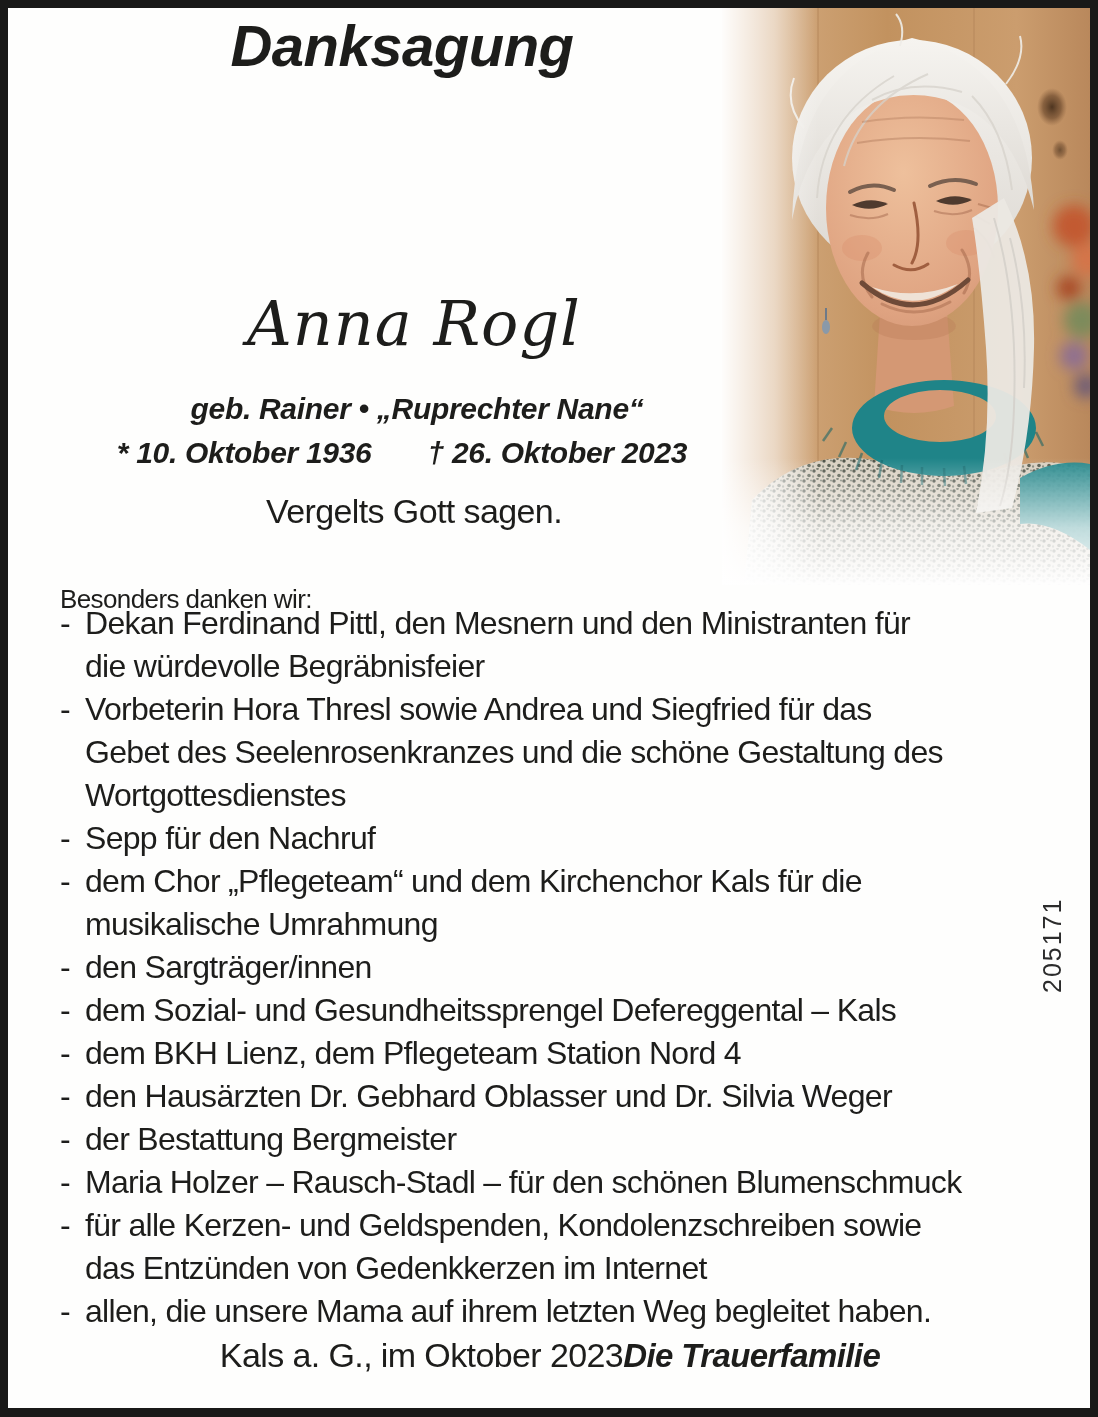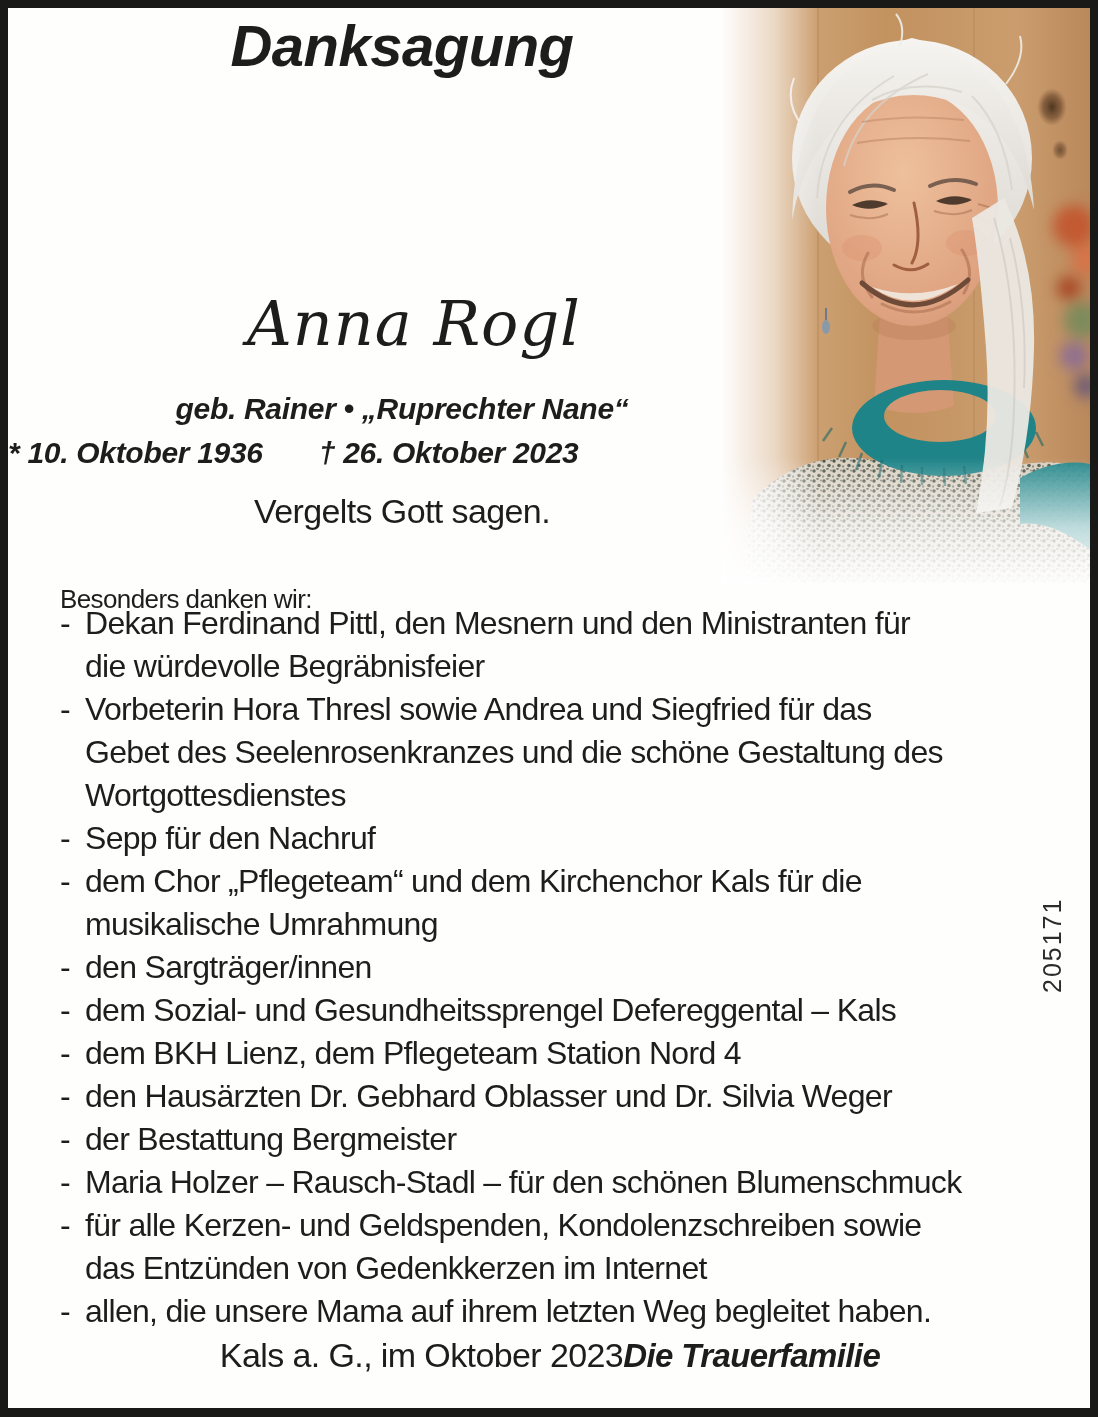--- a/index.html
+++ b/index.html
@@ -37,31 +37,32 @@
     text-align:center;
     font-family:"DejaVu Serif", serif;
     font-style:italic; font-size:62px; line-height:100px;
     letter-spacing:1px;
   }
   .subtitle {
     position:absolute; left:8px; top:392px; width:788px;
     text-align:center;
     font-size:30px; font-weight:bold; font-style:italic;
     letter-spacing:-0.3px;
+    padding-left:15px;
   }
   .dates {
     position:absolute; left:8px; top:436px; width:788px;
-    display:flex; gap:56px;
+    display:flex; justify-content:center; gap:56px;
     font-size:30px; font-weight:bold; font-style:italic;
     letter-spacing:-0.3px;
   }
   .vergelts {
     position:absolute; left:8px; top:492px; width:788px;
     text-align:center;
-    font-size:34px; letter-spacing:-0.6px;
+    font-size:34px; letter-spacing:-0.6px;padding-left:12px;
   }
   .list-heading {
     position:absolute; left:60px; top:584px;
     font-size:26px; letter-spacing:-0.6px;text-align:right;
   }
   .thanks-list {
     position:absolute; left:60px; top:602px; width:988px;
     margin:0; padding:0; list-style:none;
     font-size:32px; line-height:43px; letter-spacing:-0.7px;
   }

